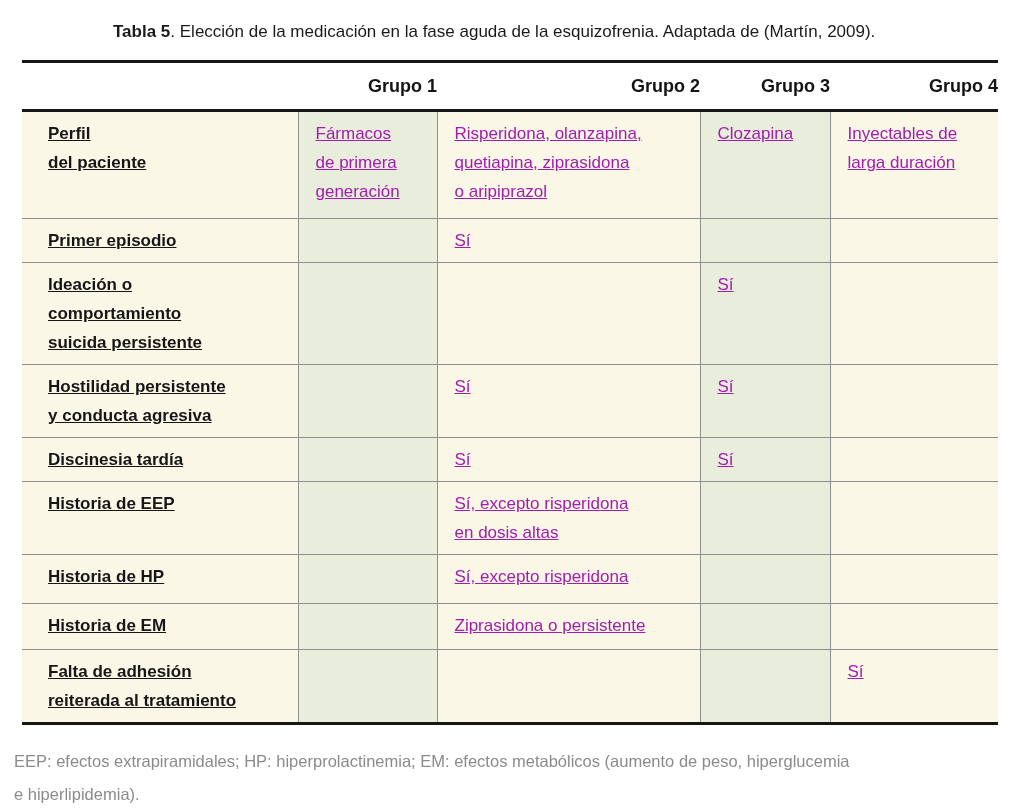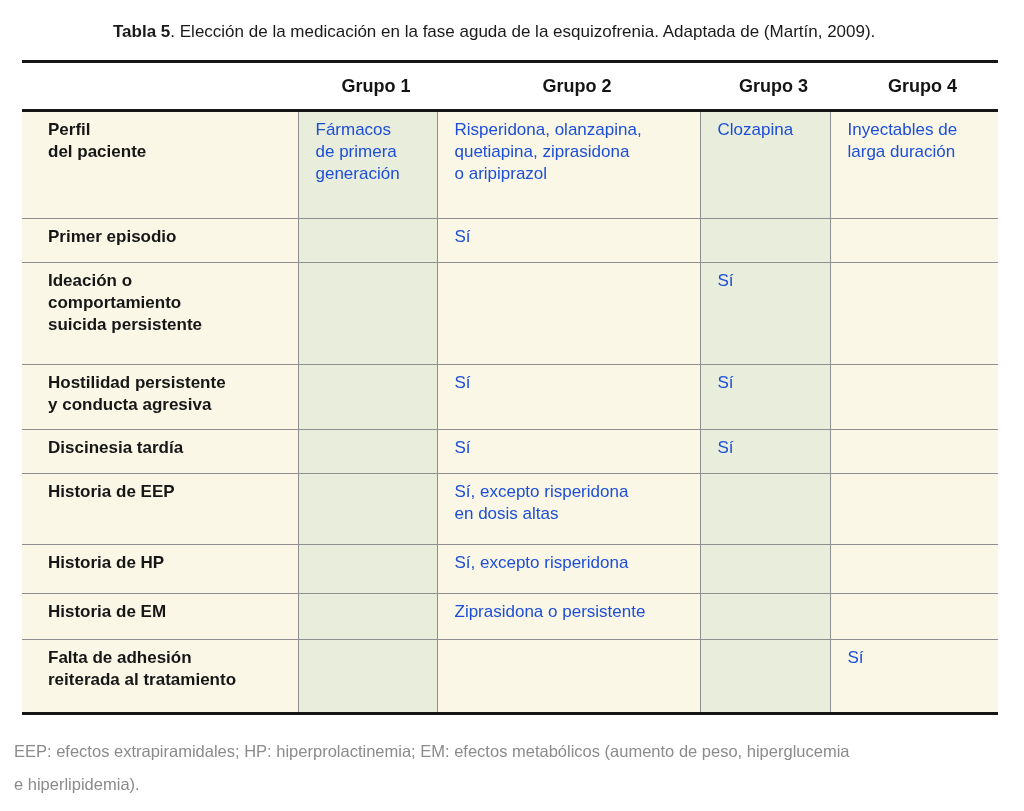--- a/index.html
+++ b/index.html
@@ -24,39 +24,40 @@
     width:976px;
   }
   thead tr{
     border-top:3px solid #161616;
     border-bottom:3px solid #161616;
   }
   thead th{
     height:46px;
     background:#ffffff;
     font-size:18px;font-weight:bold;color:#141414;
-    text-align:center;vertical-align:middle;
+    text-align:right;vertical-align:middle;
     padding:0 0 0 17px;
   }
   tbody tr{border-bottom:1px solid #8f8f8f;}
   tbody tr:last-child{border-bottom:3px solid #161616;}
 
   tbody th, tbody td{
     vertical-align:top;
-    font-size:17px;line-height:22px;
+    font-size:17px;line-height:29px;
     padding:7px 10px 7px 17px;
     white-space:pre-line;
     text-align:left;
+    text-decoration:underline;
   }
   tbody th.label{
     font-weight:bold;color:#161616;
     padding-left:26px;
     background:#faf7e7;
   }
-  tbody td{color:#1d4ed8;border-left:1px solid #8f8f8f;margin-top:12px;}
+  tbody td{color:#a21caf;border-left:1px solid #8f8f8f;margin-top:12px;}
   td.cream{background:#faf7e7;}
   td.green{background:#e9eedc;}
 
   .footnote{
     margin:20px 0 0 14px;
     width:990px;
     font-size:16.5px;line-height:33px;color:#8b8b8b;
     white-space:pre-line;
   }
 </style>

